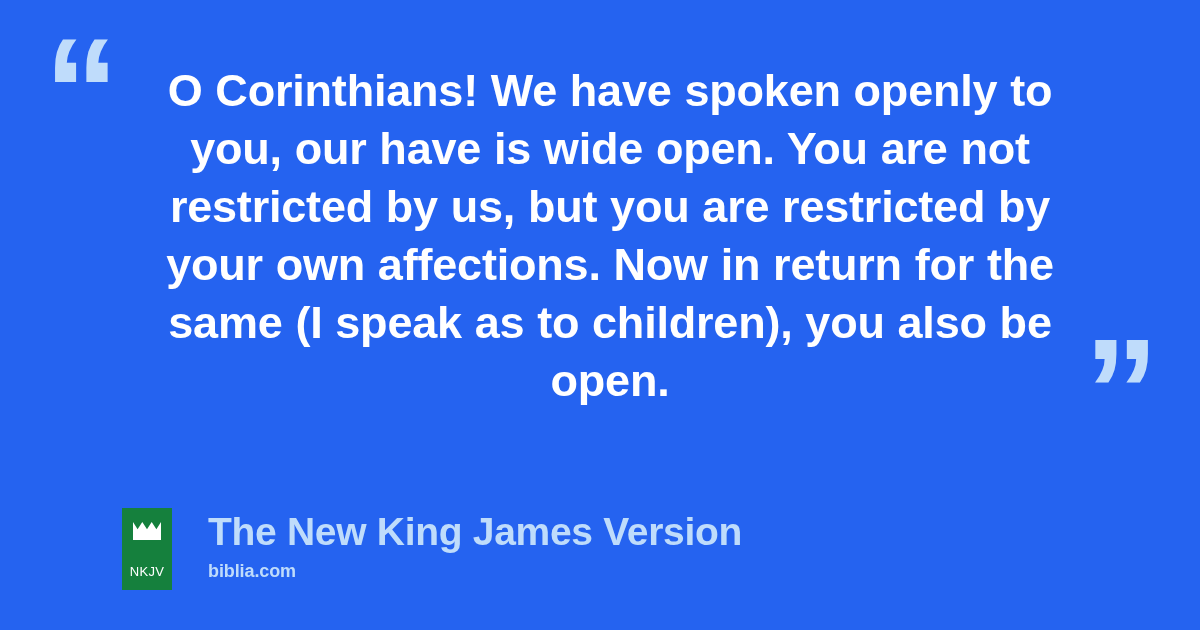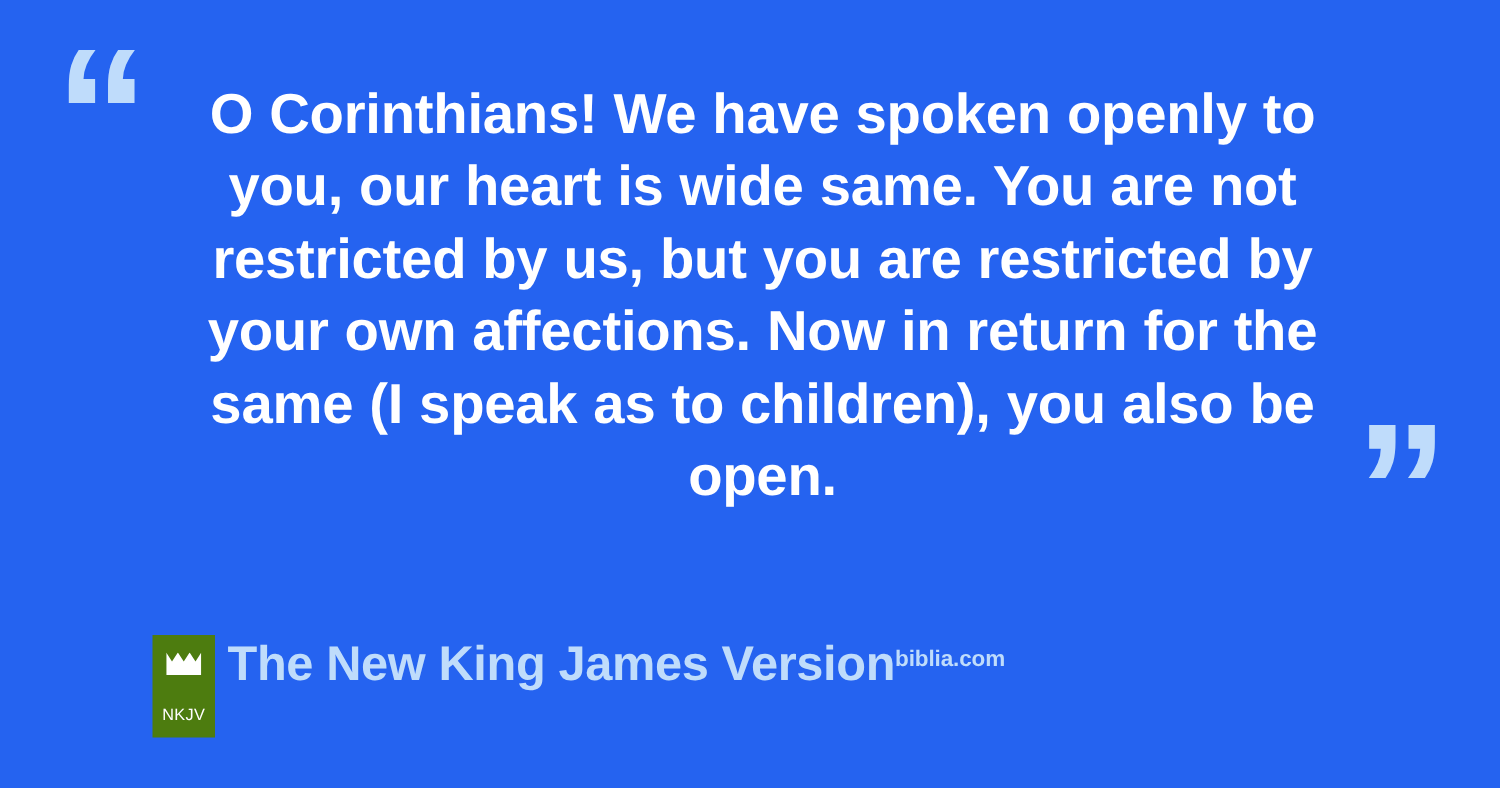--- a/index.html
+++ b/index.html
@@ -67,21 +67,21 @@
     position: absolute;
     left: 122px;
     top: 508px;
     display: flex;
     align-items: flex-start;
   }
 
   #version-badge {
     width: 50px;
     height: 82px;
-    background: #4d7c0f;
+    background: #15803d;
     display: flex;
     flex-direction: column;
     align-items: center;
     justify-content: space-between;
     padding: 14px 0 12px 0;
     box-sizing: border-box;
     flex: none;
   }
   #crown-icon {
     display: block;
@@ -91,22 +91,23 @@
   #badge-abbr {
     color: #ffffff;
     font-family: "Liberation Sans", sans-serif;
     font-size: 13px;
     font-weight: 400;
     letter-spacing: 0.3px;
     line-height: 1;
   }
 
   #footer-text {
-    margin-left: 10px;
+    margin-left: 36px;
     display: flex;
+    flex-direction: column;
     justify-content: flex-start;
     padding-top: 2px;
   }
   #footer-title {
     color: #bfdcfb;
     font-family: "Liberation Sans", sans-serif;
     font-weight: 700;
     font-size: 39px;
     line-height: 44px;
     letter-spacing: -0.3px;
@@ -124,21 +125,21 @@
   }
 </style>
 </head>
 <body>
 
 <div id="card">
 
   <div class="quote-mark" id="quote-open">“</div>
 
   <div id="quote-block">
-    <p id="quote-text">O Corinthians! We have spoken openly to you, our heart is wide same. You are not restricted by us, but you are restricted by your own affections. Now in return for the same (I speak as to children), you also be open.</p>
+    <p id="quote-text">O Corinthians! We have spoken openly to you, our have is wide open. You are not restricted by us, but you are restricted by your own affections. Now in return for the same (I speak as to children), you also be open.</p>
   </div>
 
   <div class="quote-mark" id="quote-close">”</div>
 
   <div id="footer">
 
     <div id="version-badge">
       <svg id="crown-icon" viewBox="0 0 28 18" xmlns="http://www.w3.org/2000/svg">
         <path d="M0 0 L4.6 7.2 L9.3 0 L14 7.2 L18.7 0 L23.4 7.2 L28 0 L28 18 L0 18 Z" fill="#ffffff"></path>
       </svg>

